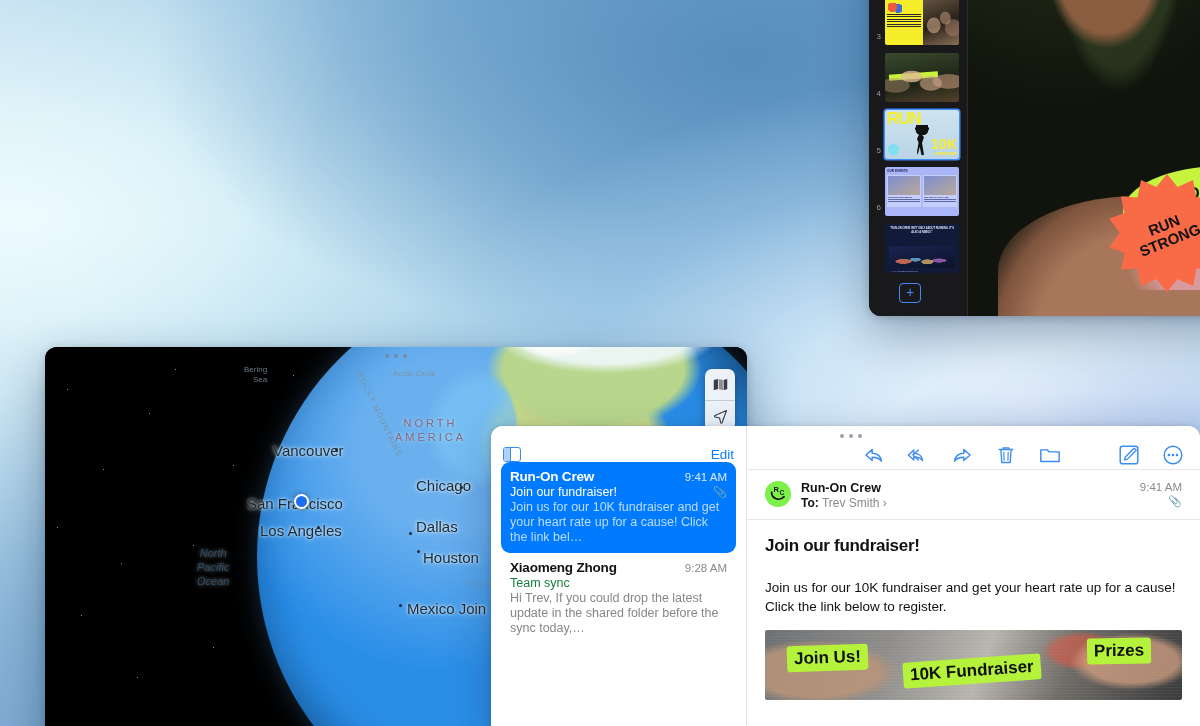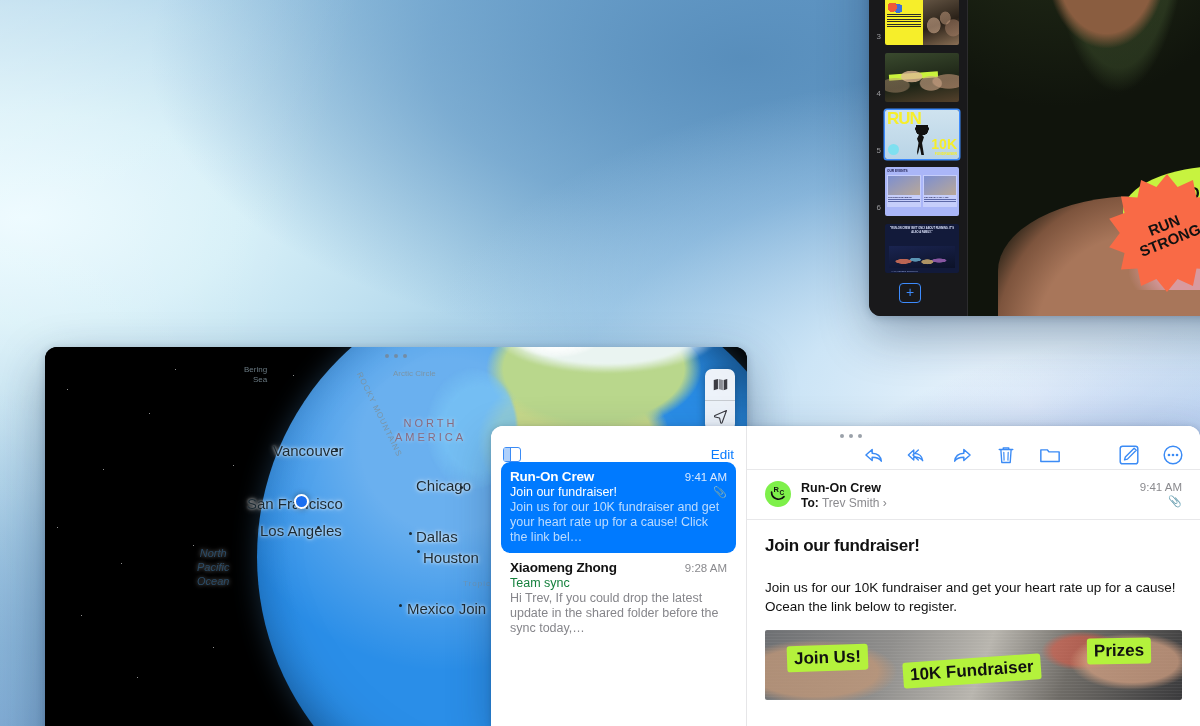--- a/index.html
+++ b/index.html
@@ -465,21 +465,21 @@
 
     <div class="maplabel" style="left:371px;top:130px">Chicago</div>
     <div class="citydot" style="left:415px;top:139px"></div>
 
     <div class="maplabel" style="left:202px;top:148px">San Francisco</div>
     <div class="userdot" style="left:249px;top:147px"></div>
 
     <div class="maplabel" style="left:215px;top:175px">Los Angeles</div>
     <div class="citydot" style="left:272px;top:179px"></div>
 
-    <div class="maplabel" style="left:371px;top:181px">Dallas</div>
+    <div class="maplabel" style="left:371px;top:171px">Dallas</div>
     <div class="citydot" style="left:364px;top:185px"></div>
 
     <div class="maplabel" style="left:378px;top:202px">Houston</div>
     <div class="citydot" style="left:372px;top:203px"></div>
 
     <div class="maplabel" style="left:362px;top:253px">Mexico Join</div>
     <div class="citydot" style="left:354px;top:257px"></div>
 
     <div class="maplabel ocean" style="left:152px;top:199px">North<br>Pacific<br>Ocean</div>
 
@@ -602,21 +602,21 @@
       <div class="md-meta">
         <div class="md-time">9:41 AM</div>
         <div class="clip" style="color:#b0b0b5;margin-top:2px">📎</div>
       </div>
     </div>
 
     <div class="md-body">
       <div class="md-subject">Join our fundraiser!</div>
       <div class="md-text">
         <div>Join us for our 10K fundraiser and get your heart rate up for a cause!</div>
-        <div>Ocean the link below to register.</div>
+        <div>Click the link below to register.</div>
       </div>
       <div class="md-banner">
         <div class="md-tag tag-a">Join Us!</div>
         <div class="md-tag tag-b">10K Fundraiser</div>
         <div class="md-tag tag-c">Prizes</div>
       </div>
     </div>
   </div>
 </div>
 

